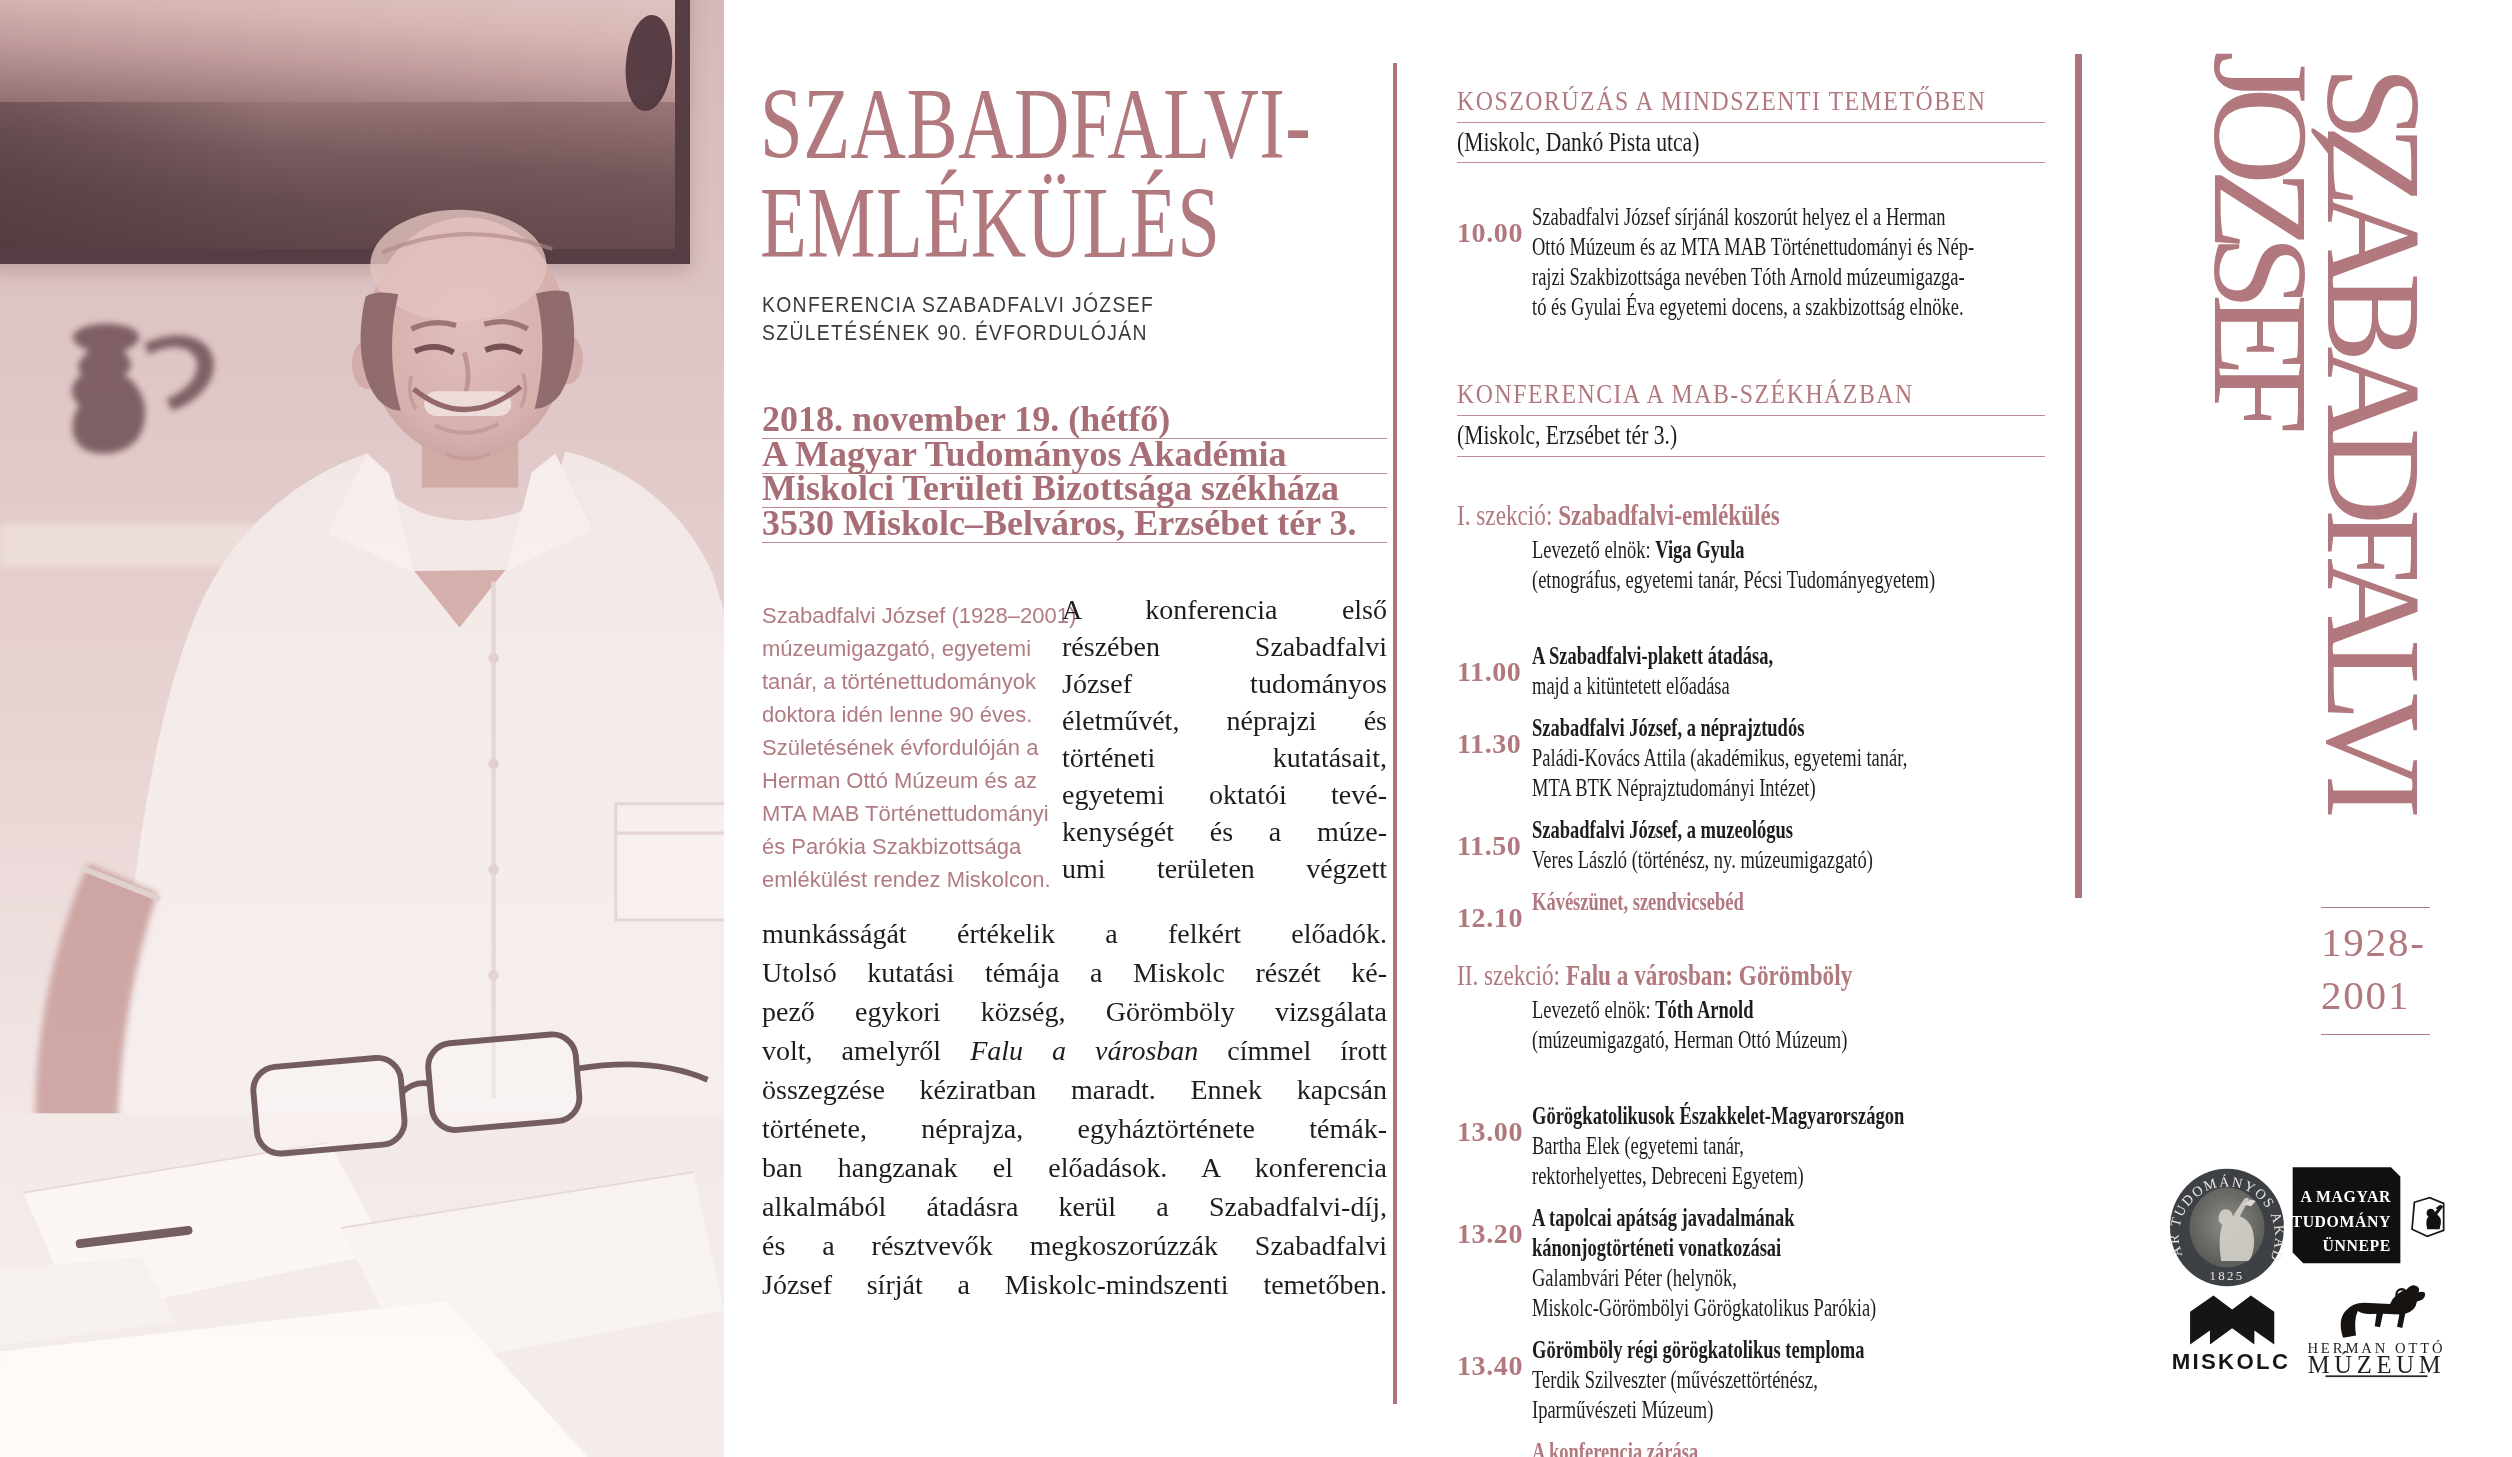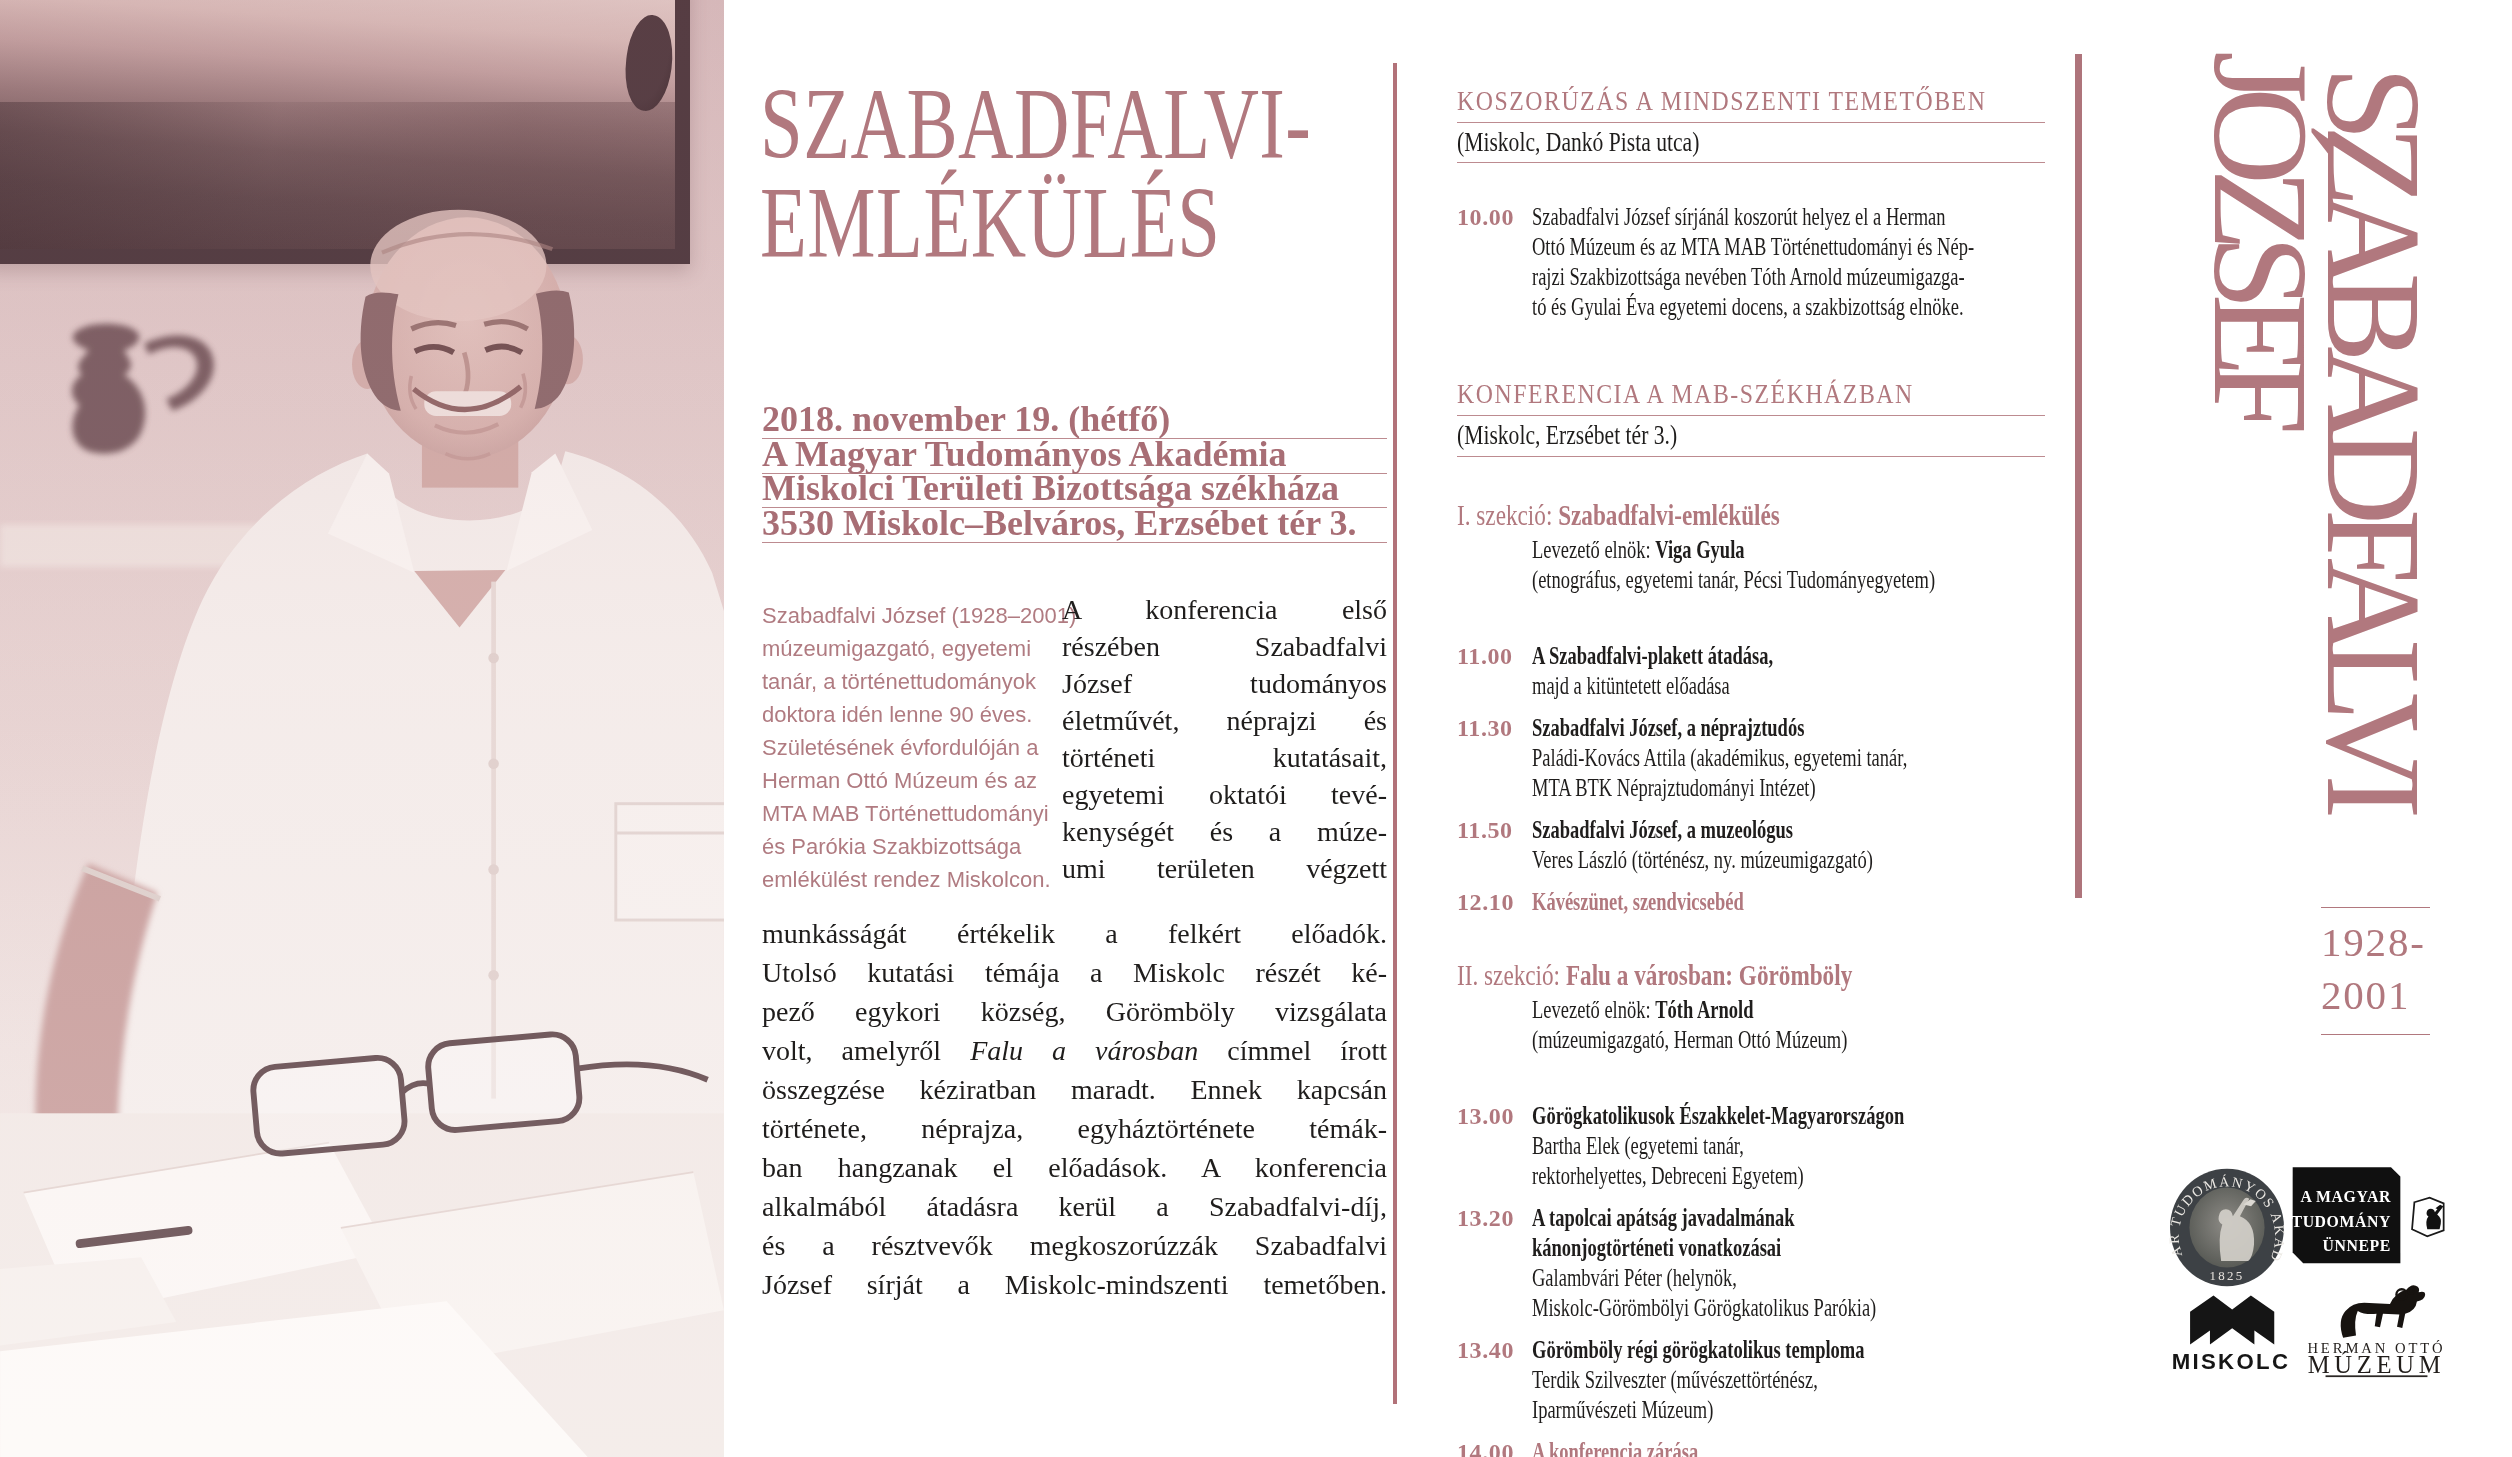--- a/index.html
+++ b/index.html
@@ -62,21 +62,21 @@
             transform:scaleX(.85);transform-origin:0 50%;white-space:nowrap;}
   .p-rule{border-top:1.8px solid var(--rule);margin:5.9px 0 4.7px;}
   .p-loc{font-size:27px;line-height:29px;transform:scaleX(.8);transform-origin:0 50%;white-space:nowrap;}
   .p-header{margin-top:56px;}
   .p-header:first-child{margin-top:6px;}
   .p-session{font-size:29px;line-height:33px;margin-top:42px;transform:scaleX(.8);transform-origin:0 50%;white-space:nowrap;}
   .p-sub{margin-top:3.5px;margin-left:75px;}
   .p-entry{position:relative;margin-top:11.8px;margin-left:75px;}
   .p-header + .p-entry{margin-top:39px;}
   .p-sub + .p-entry{margin-top:46px;}
-  .p-time{position:absolute;left:-75px;top:0;font-weight:700;font-size:24px;line-height:30px;
+  .p-time{position:absolute;left:-75px;top:16px;font-weight:700;font-size:28px;line-height:30px;
           color:var(--accent);letter-spacing:0.6px;}
   .p-line{font-size:25px;line-height:30px;transform:scaleX(.74);transform-origin:0 50%;white-space:nowrap;}
 
   
   #side-bar{left:2075px;top:54px;width:7px;height:844px;background:#ae747b;}
   .vname{writing-mode:vertical-rl;line-height:120px;font-size:135px;letter-spacing:-0.12em;
          color:var(--accent);white-space:nowrap;}
   #v-first{left:2200px;top:51px;}
   #v-sur{left:2313px;top:66px;}
   #years{left:2321px;top:907px;width:109px;color:var(--accent);
@@ -163,20 +163,24 @@
         <path d="M252,80 q24,-18 48,-10"></path>
         <path d="M552,66 q130,-10 220,38"></path>
       </g>
     </svg>
   </div>
 
   <div class="abs" id="title">
     <div class="tline">SZABADFALVI-</div>
     <div class="tline">EMLÉKÜLÉS</div>
   </div>
+  <div class="abs" id="subtitle">
+    <div class="sline">KONFERENCIA SZABADFALVI JÓZSEF</div>
+    <div class="sline">SZÜLETÉSÉNEK 90. ÉVFORDULÓJÁN</div>
+  </div>
 
   <div class="abs" id="event">
     <div class="ev-row">2018. november 19. (hétfő)</div>
     <div class="ev-row">A Magyar Tudományos Akadémia</div>
     <div class="ev-row">Miskolci Területi Bizottsága székháza</div>
     <div class="ev-row">3530 Miskolc–Belváros, Erzsébet tér 3.</div>
   </div>
 
   <div class="abs" id="intro">
     <div id="intro-note">

